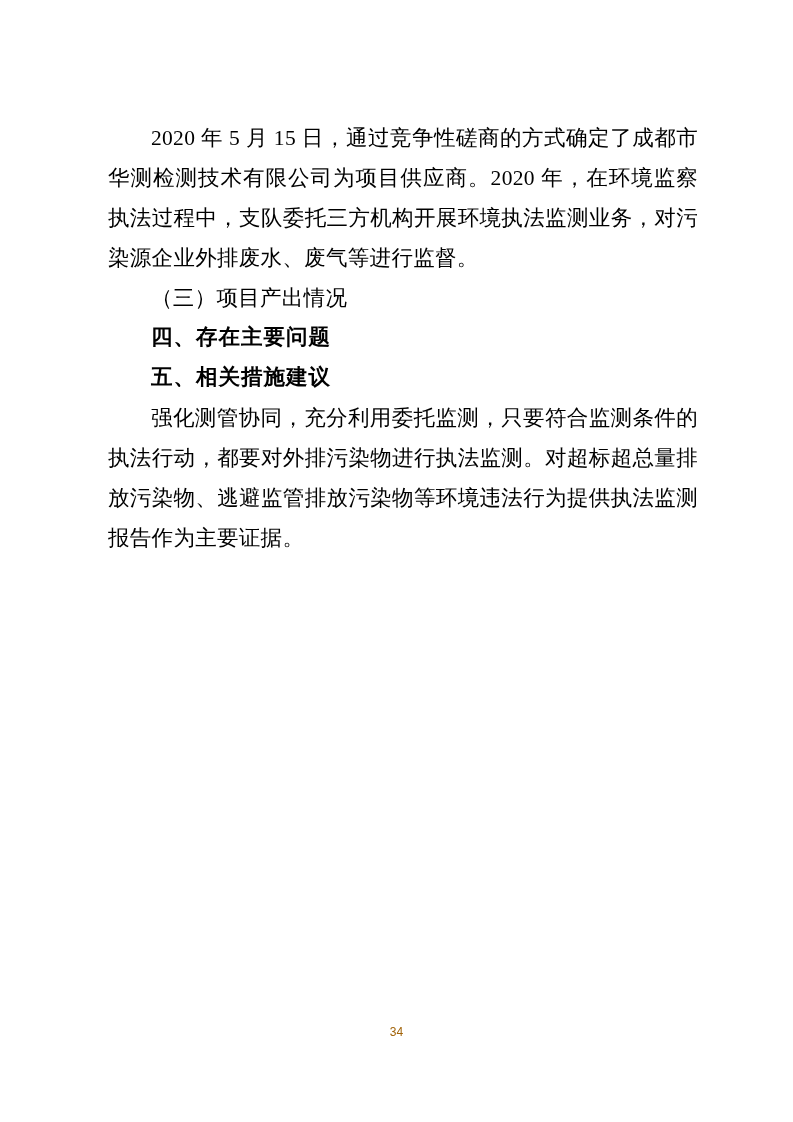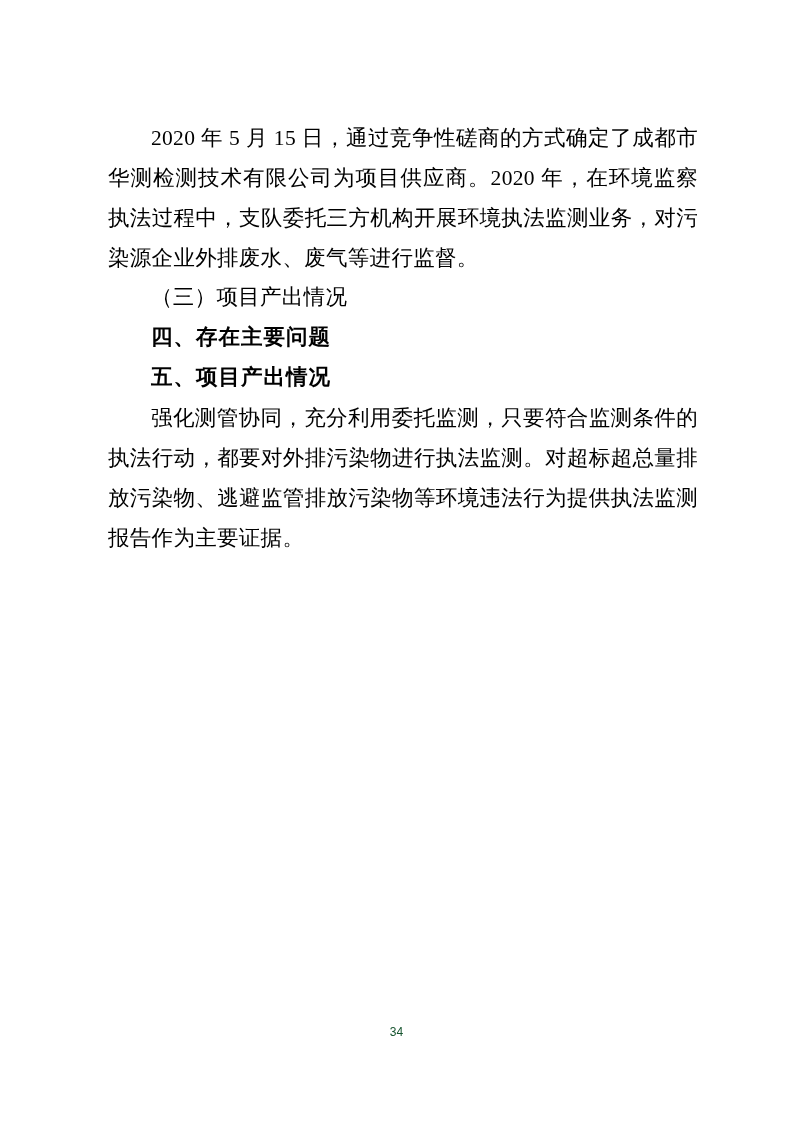--- a/index.html
+++ b/index.html
@@ -31,48 +31,48 @@
     text-align: justify;
     text-justify: inter-ideograph;
     text-indent: 43px;
     letter-spacing: 0.3px;
   }
   p.body-para {
     font-family: "Liberation Serif", "DejaVu Serif", serif;
     font-weight: normal;
   }
   p.kai-heading {
-    font-family: Liberation Mono, monospace;
+    font-family: Liberation Sans, sans-serif;
     font-weight: normal;
   }
   p.hei-heading {
     font-family: Liberation Mono, monospace;
     font-weight: bold;
     letter-spacing: 1px;
   }
   .footer {
     position: absolute;
     left: 0;
     top: 1022px;
     width: 100%;
     text-align: center;
   }
   .page-number {
     font-family: "Liberation Sans", "DejaVu Sans", sans-serif;
     font-size: 12px;
-    color: #14532d;
+    color: #a16207;
   }
 </style>
 </head>
 <body>
 
 <div class="page">
   <div class="content">
     <p class="body-para">2020 年 5 月 15 日，通过竞争性磋商的方式确定了成都市华测检测技术有限公司为项目供应商。2020 年，在环境监察执法过程中，支队委托三方机构开展环境执法监测业务，对污染源企业外排废水、废气等进行监督。</p>
     <p class="kai-heading">（三）项目产出情况</p>
     <p class="hei-heading">四、存在主要问题</p>
-    <p class="hei-heading">五、项目产出情况</p>
+    <p class="hei-heading">五、相关措施建议</p>
     <p class="body-para">强化测管协同，充分利用委托监测，只要符合监测条件的执法行动，都要对外排污染物进行执法监测。对超标超总量排放污染物、逃避监管排放污染物等环境违法行为提供执法监测报告作为主要证据。</p>
   </div>
   <div class="footer">
     <span class="page-number">34</span>
   </div>
 </div>
 
 </body></html>

